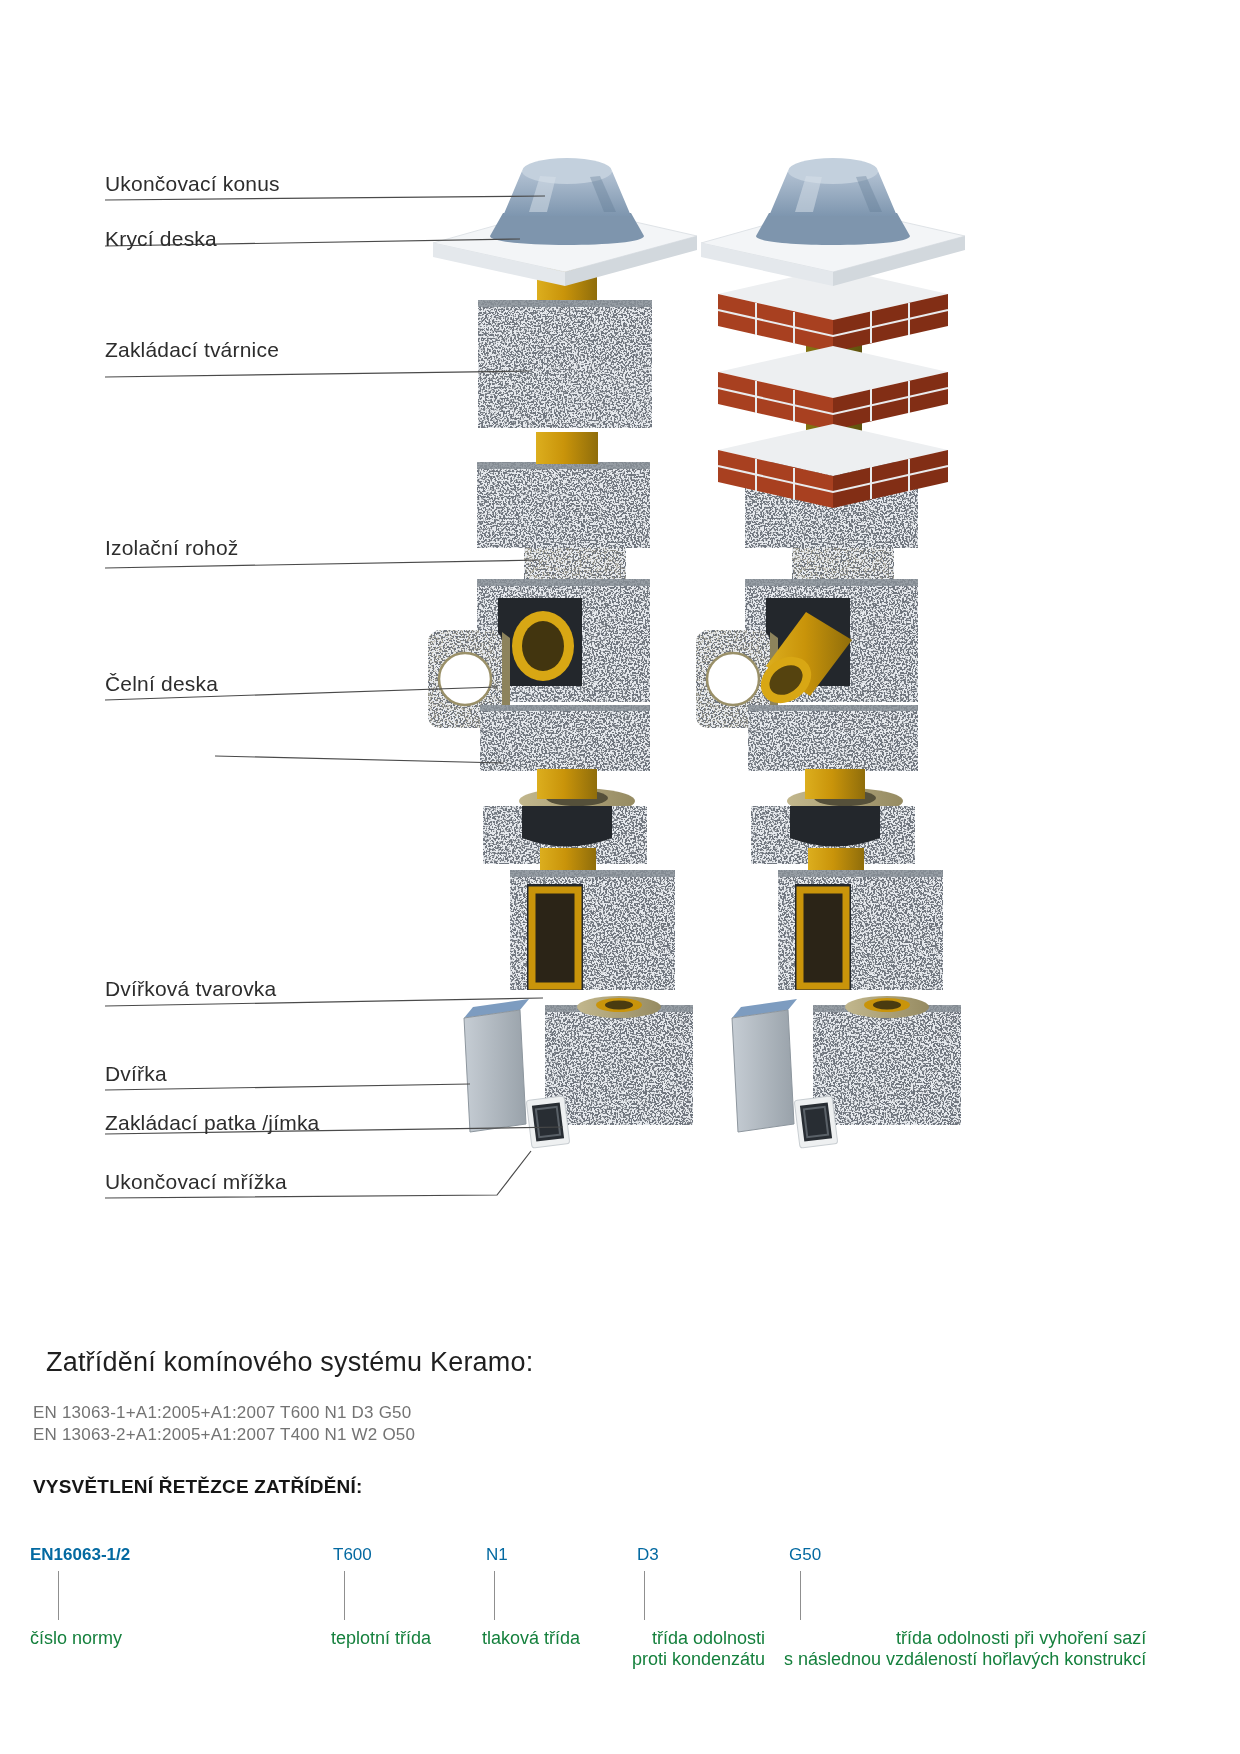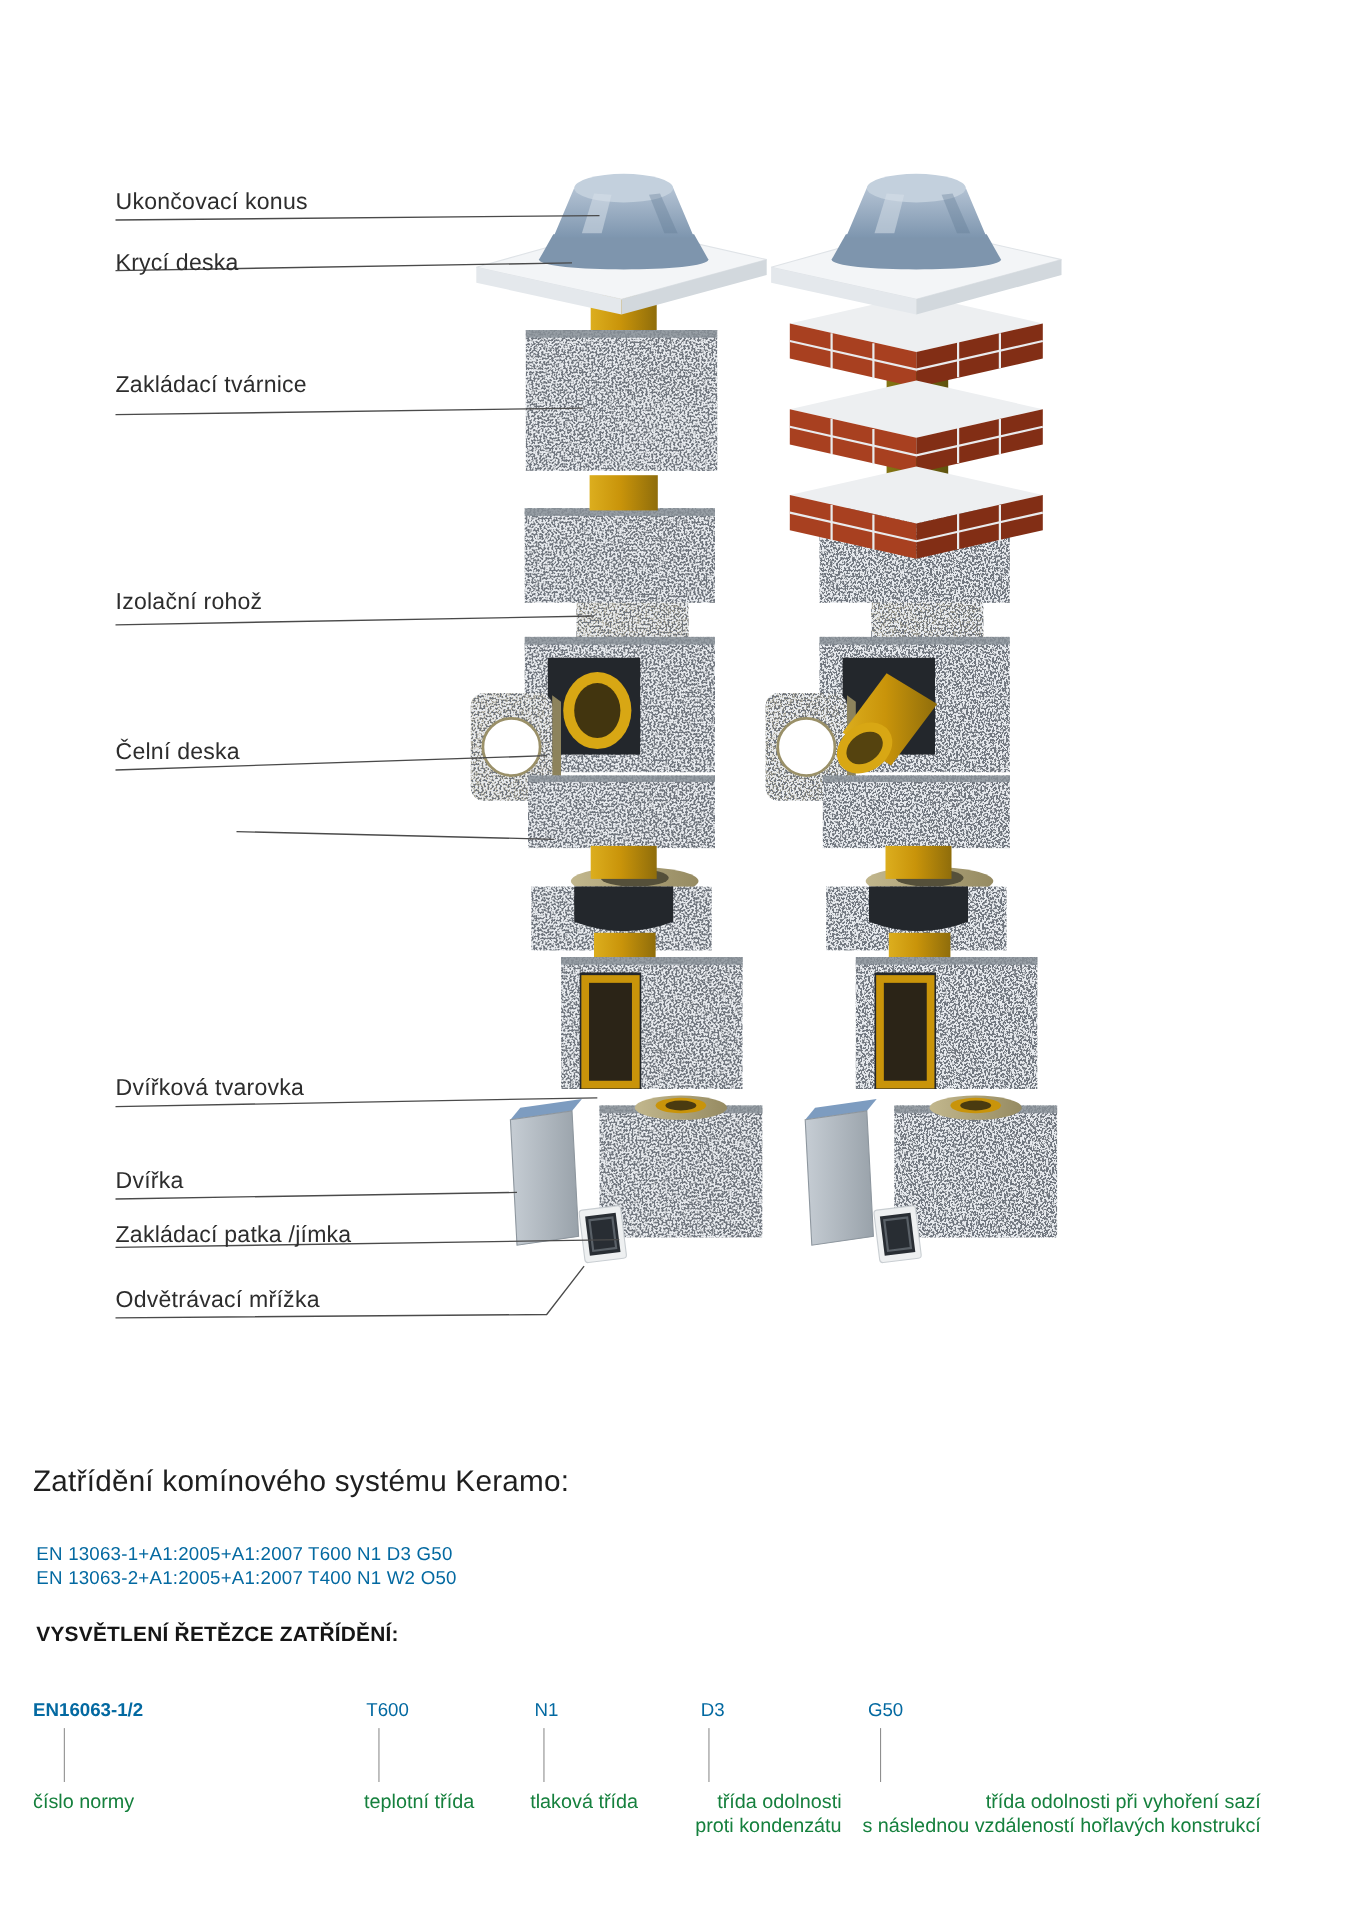--- a/index.html
+++ b/index.html
@@ -9,23 +9,23 @@
   }
   .diagram{position:absolute;left:0;top:0;width:1044px;height:1300px;}
   .diagram svg{position:absolute;left:0;top:0;}
   .dlabel{
     position:absolute;left:105px;font-size:21px;line-height:26px;font-weight:400;
     color:#2d2d2d;letter-spacing:.2px;white-space:nowrap;
   }
   .pre{white-space:pre-line;}
   .classif-heading{
     position:absolute;left:30px;top:1330px;font-size:27px;line-height:32px;font-weight:400;color:#1f1f1f;
-    letter-spacing:.2px;margin:0;
+    letter-spacing:.2px;margin:16px;
   }
-  .std-line{position:absolute;left:33px;font-size:17px;line-height:22px;color:#0369a1;letter-spacing:.2px;}
+  .std-line{position:absolute;left:33px;font-size:17px;line-height:22px;color:#737373;letter-spacing:.2px;}
   .explain-heading{position:absolute;left:33px;top:1477px;font-size:19px;line-height:20px;color:#161616;letter-spacing:.2px;font-weight:bold;}
   .chain-code{position:absolute;top:1545px;font-size:17px;line-height:20px;color:#0369a1;}
   .chain-code.bold{font-weight:700;}
   .chain-tick{position:absolute;top:1571px;width:1px;height:49px;background:#8f8f8f;}
   .chain-label{position:absolute;top:1628px;font-size:18px;line-height:21px;color:#15803d;text-align:right;}
 </style>
 </head>
 <body>
 
 <div class="page">
@@ -203,21 +203,21 @@
     </svg>
 
     <div class="dlabel" style="top:171px">Ukončovací konus</div>
     <div class="dlabel" style="top:226px">Krycí deska</div>
     <div class="dlabel" style="top:337px">Zakládací tvárnice</div>
     <div class="dlabel" style="top:535px">Izolační rohož</div>
     <div class="dlabel" style="top:671px">Čelní deska</div>
     <div class="dlabel" style="top:976px">Dvířková tvarovka</div>
     <div class="dlabel" style="top:1061px">Dvířka</div>
     <div class="dlabel" style="top:1110px">Zakládací patka /jímka</div>
-    <div class="dlabel" style="top:1169px">Odvětrávací mřížka</div>
+    <div class="dlabel" style="top:1169px">Ukončovací mřížka</div>
   </div>
 
   <h1 class="classif-heading">Zatřídění komínového systému Keramo:</h1>
 
   <div class="std-line" style="top:1402px">EN 13063-1+A1:2005+A1:2007 T600 N1 D3 G50</div>
   <div class="std-line" style="top:1424px">EN 13063-2+A1:2005+A1:2007 T400 N1 W2 O50</div>
 
   <div class="explain-heading">VYSVĚTLENÍ ŘETĚZCE ZATŘÍDĚNÍ:</div>
 
   <div class="chain-code bold" style="left:30px">EN16063-1/2</div>

